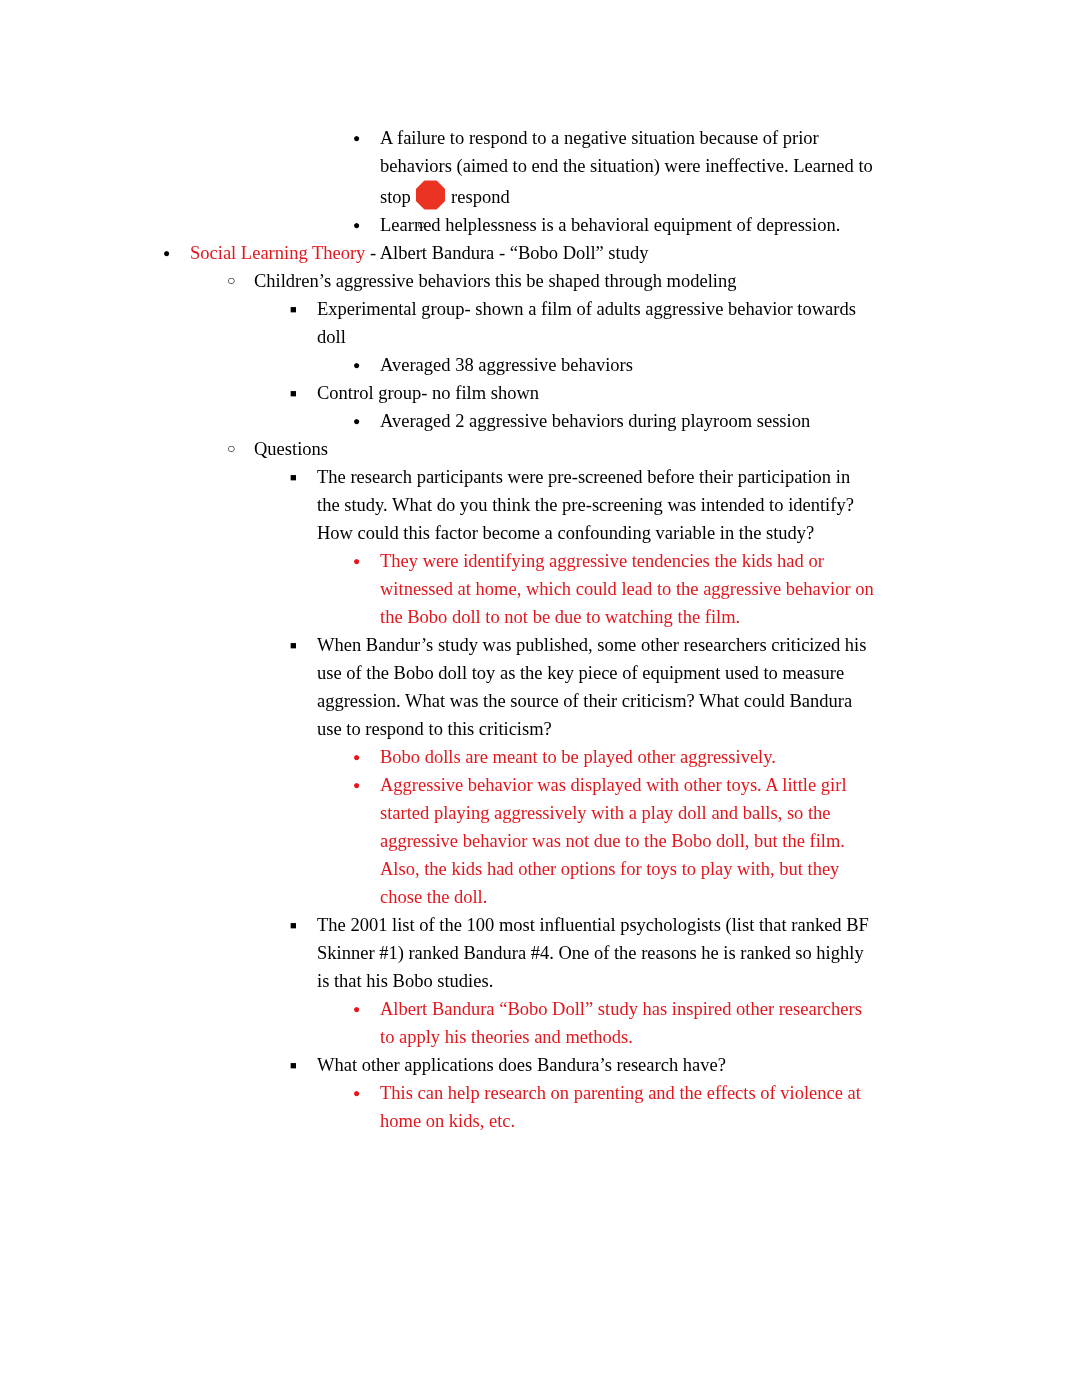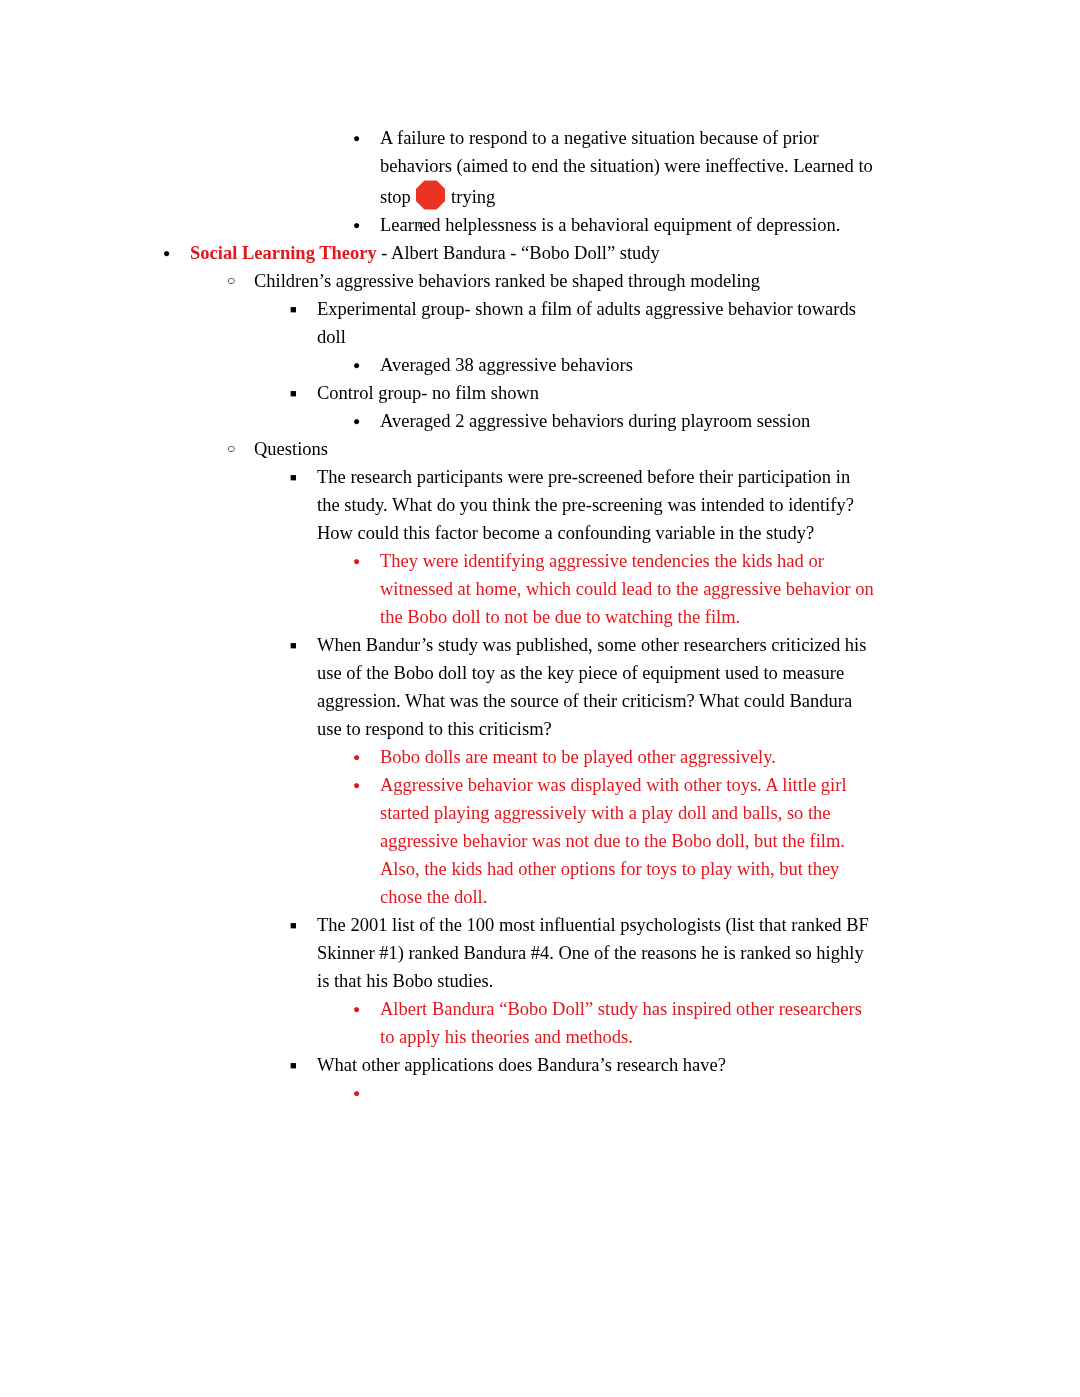--- a/index.html
+++ b/index.html
@@ -38,43 +38,43 @@
     left: -27px;
     top: 0;
     width: 20px;
     line-height: 28px;
     text-align: left;
   }
   .marker.disc   { font-size: 12px; }
   .marker.circle { font-size: 14px; }
   .marker.square { font-size: 11px; }
   .red  { color: var(--red); }
-  .bold { font-weight: bold; margin-top: 14px; }
+  .bold { font-weight: normal; margin-top: 14px; }
   .stop-octagon {
     display: inline-block;
     width: 31px;
     height: 30px;
     vertical-align: -7px;
   }
   .stop-octagon svg { display: block; }
 </style>
 </head>
 <body>
 
 <div class="page">
   <div class="doc-body">
       <div class="li lv4"><span class="marker disc">●</span><span class="">A failure to respond to a negative situation because of prior
 behaviors (aimed to end the situation) were ineffective. Learned to
 stop </span><span class="stop-octagon"><svg viewBox="0 0 32 32" width="31" height="30">
             <polygon points="10,2 22,2 30,10 30,22 22,30 10,30 2,22 2,10" fill="#ea3323" stroke="#ea3323" stroke-width="3" stroke-linejoin="round"></polygon>
-          </svg></span><span class=""> trying</span></div>
+          </svg></span><span class=""> respond</span></div>
       <div class="li lv5"><span class="marker circle">○</span></div>
       <div class="li lv4"><span class="marker disc">●</span><span class="">Learned helplessness is a behavioral equipment of depression.</span></div>
       <div class="li lv1"><span class="marker disc">●</span><span class="red bold">Social Learning Theory</span><span class=""> - Albert Bandura - “Bobo Doll” study</span></div>
-      <div class="li lv2"><span class="marker circle">○</span><span class="">Children’s aggressive behaviors ranked be shaped through modeling</span></div>
+      <div class="li lv2"><span class="marker circle">○</span><span class="">Children’s aggressive behaviors this be shaped through modeling</span></div>
       <div class="li lv3"><span class="marker square">■</span><span class="">Experimental group- shown a film of adults aggressive behavior towards
 doll</span></div>
       <div class="li lv4"><span class="marker disc">●</span><span class="">Averaged 38 aggressive behaviors</span></div>
       <div class="li lv3"><span class="marker square">■</span><span class="">Control group- no film shown</span></div>
       <div class="li lv4"><span class="marker disc">●</span><span class="">Averaged 2 aggressive behaviors during playroom session</span></div>
       <div class="li lv2"><span class="marker circle">○</span><span class="">Questions</span></div>
       <div class="li lv3"><span class="marker square">■</span><span class="">The research participants were pre-screened before their participation in
 the study. What do you think the pre-screening was intended to identify?
 How could this factor become a confounding variable in the study?</span></div>
       <div class="li lv4"><span class="marker disc red">●</span><span class="red ">They were identifying aggressive tendencies the kids had or
@@ -89,15 +89,16 @@
 started playing aggressively with a play doll and balls, so the
 aggressive behavior was not due to the Bobo doll, but the film.
 Also, the kids had other options for toys to play with, but they
 chose the doll.</span></div>
       <div class="li lv3"><span class="marker square">■</span><span class="">The 2001 list of the 100 most influential psychologists (list that ranked BF
 Skinner #1) ranked Bandura #4. One of the reasons he is ranked so highly
 is that his Bobo studies.</span></div>
       <div class="li lv4"><span class="marker disc red">●</span><span class="red ">Albert Bandura “Bobo Doll” study has inspired other researchers
 to apply his theories and methods.</span></div>
       <div class="li lv3"><span class="marker square">■</span><span class="">What other applications does Bandura’s research have?</span></div>
-      <div class="li lv4"><span class="marker disc red">●</span></div>
+      <div class="li lv4"><span class="marker disc red">●</span><span class="red ">This can help research on parenting and the effects of violence at
+home on kids, etc.</span></div>
     </div>
 </div>
 
 </body></html>

